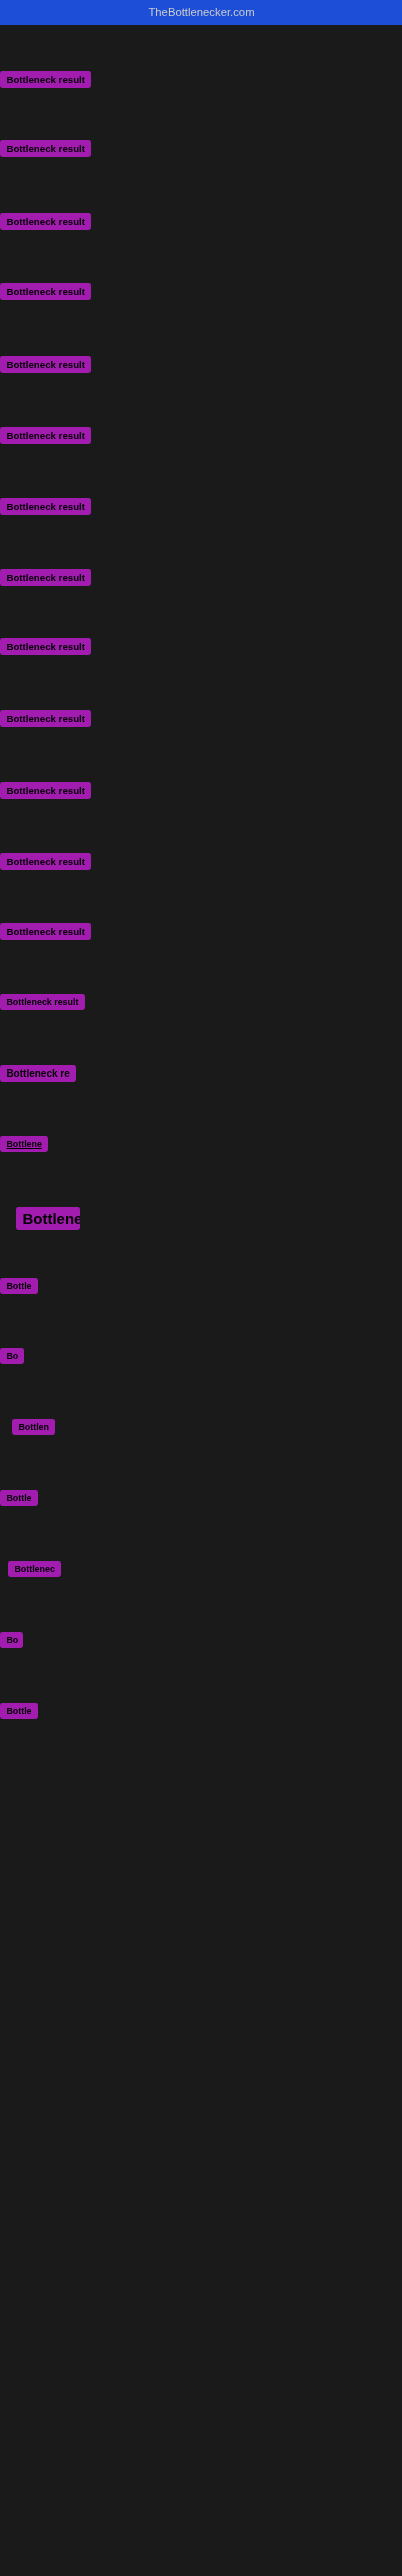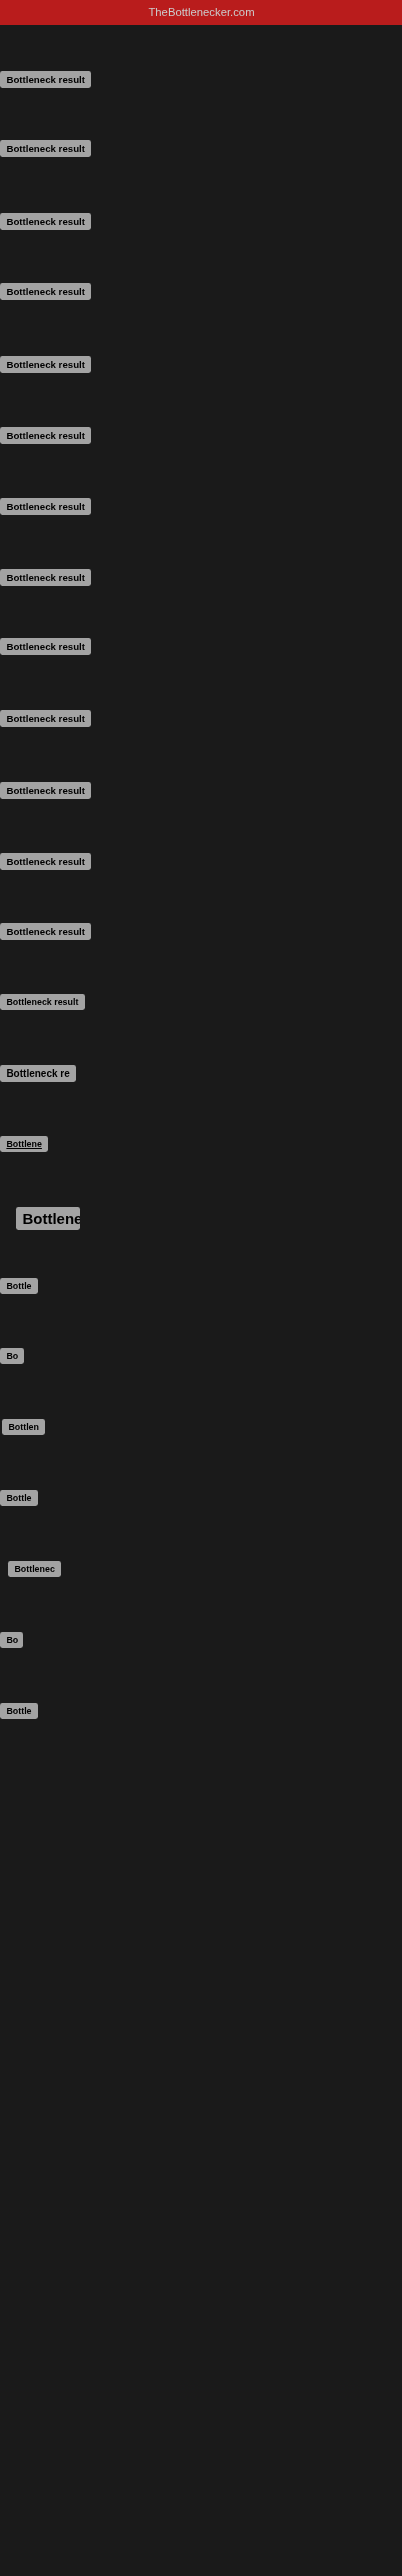--- a/index.html
+++ b/index.html
@@ -14,26 +14,26 @@
       background-color: #1a1a1a;
       font-family: Arial, sans-serif;
       position: relative;
     }
 
     .site-title {
       text-align: center;
       color: #cccccc;
       font-size: 11.3px;
       padding: 6.4px 0;
-      background-color: #b91c1c;
+      background-color: #1d4ed8;
     }
 
     .bottleneck-badge {
       display: inline-block;
-      background-color: #a3a3a3;
+      background-color: #a21caf;
       color: #000000;
       font-size: 9.7px;
       font-weight: bold;
       padding: 3.2px 6.4px;
       border-radius: 2.4px;
       white-space: nowrap;
       overflow: hidden;
     }
 
     .result-item {
@@ -59,19 +59,19 @@
     <div class="result-item" style="top: 685px; left: 0px;"><span class="bottleneck-badge" style="font-size: 9.7px; max-width: 127px;">Bottleneck result</span></div>
     <div class="result-item" style="top: 757px; left: 0px;"><span class="bottleneck-badge" style="font-size: 9.7px; max-width: 126px;">Bottleneck result</span></div>
     <div class="result-item" style="top: 828px; left: 0px;"><span class="bottleneck-badge" style="font-size: 9.7px; max-width: 124px;">Bottleneck result</span></div>
     <div class="result-item" style="top: 898px; left: 0px;"><span class="bottleneck-badge" style="font-size: 9.7px; max-width: 122px;">Bottleneck result</span></div>
     <div class="result-item" style="top: 969px; left: 0px;"><span class="bottleneck-badge" style="font-size: 8.9px; max-width: 121px;">Bottleneck result</span></div>
     <div class="result-item" style="top: 1040px; left: 0px;"><span class="bottleneck-badge" style="font-size: 10px; max-width: 79px;">Bottleneck re</span></div>
     <div class="result-item" style="top: 1111px; left: 0px;"><span class="bottleneck-badge" style="font-size: 8.9px; max-width: 60px; text-decoration: underline;">Bottlene</span></div>
     <div class="result-item" style="top: 1182px; left: 0px;"><span class="bottleneck-badge" style="font-size: 15px; max-width: 64px; margin-left: 16px;">Bottleneck</span></div>
     <div class="result-item" style="top: 1253px; left: 0px;"><span class="bottleneck-badge" style="font-size: 8.9px; max-width: 44px;">Bottle</span></div>
     <div class="result-item" style="top: 1323px; left: 0px;"><span class="bottleneck-badge" style="font-size: 8.9px; max-width: 24px;">Bo</span></div>
-    <div class="result-item" style="top: 1394px; left: 2px;"><span class="bottleneck-badge" style="font-size: 8.9px; max-width: 50px;">Bottlen</span></div>
+    <div class="result-item" style="top: 1394px; left: 12px;"><span class="bottleneck-badge" style="font-size: 8.9px; max-width: 50px;">Bottlen</span></div>
     <div class="result-item" style="top: 1465px; left: 0px;"><span class="bottleneck-badge" style="font-size: 8.9px; max-width: 40px;">Bottle</span></div>
     <div class="result-item" style="top: 1536px; left: 0px; padding-left: 8px;"><span class="bottleneck-badge" style="font-size: 8.9px; max-width: 58px;">Bottlenec</span></div>
     <div class="result-item" style="top: 1607px; left: 0px;"><span class="bottleneck-badge" style="font-size: 8.9px; max-width: 22.5px;">Bo</span></div>
     <div class="result-item" style="top: 1678px; left: 0px;"><span class="bottleneck-badge" style="font-size: 8.9px; max-width: 40px;">Bottle</span></div>
   </div>
 
 
 </body></html>

